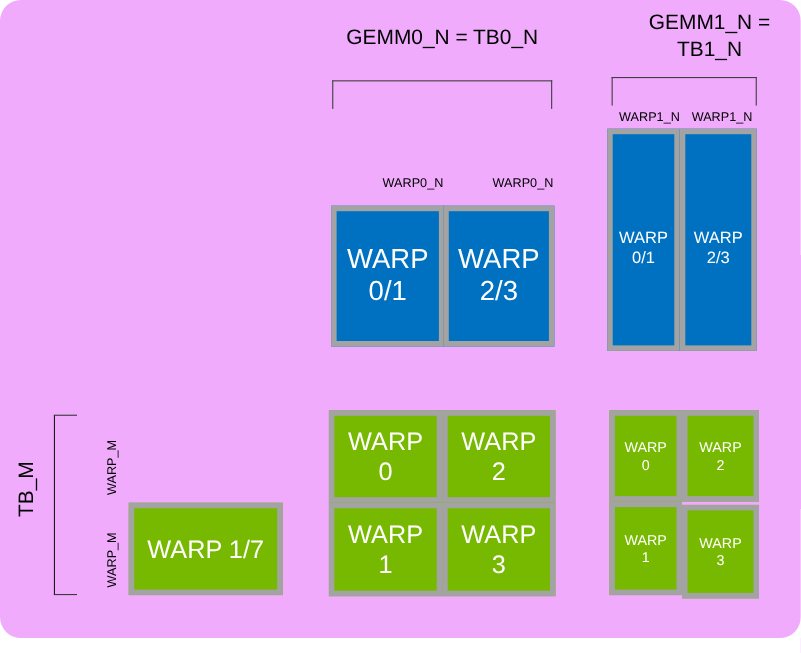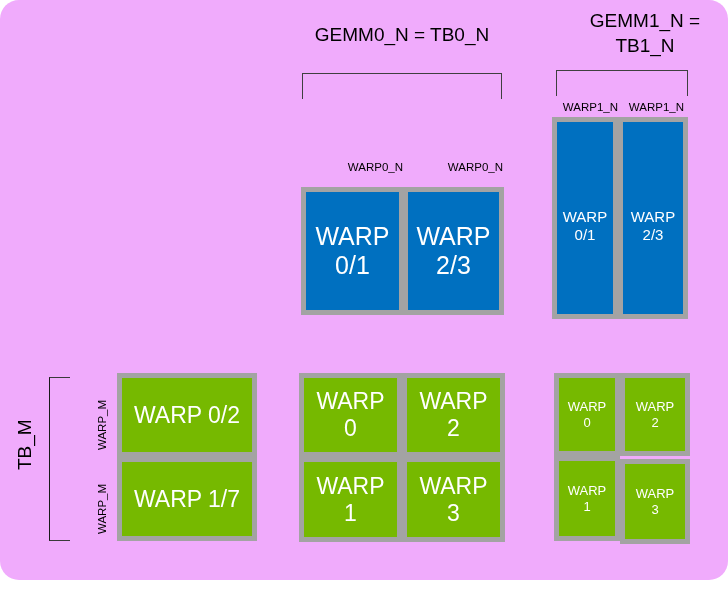--- a/index.html
+++ b/index.html
@@ -124,21 +124,20 @@
   <div class="abs cell blue t-lg" style="left:403px; top:187px; width:101px; height:128px;">WARP
 2/3</div>
 
   <div class="abs rot-big" style="left:14px; top:470px;">TB_M</div>
 
   <div class="abs vbracket" style="left:49px; top:377px; width:21px; height:164px;"></div>
 
   <div class="abs rot" style="left:96px; top:450px;">WARP_M</div>
   <div class="abs rot" style="left:96px; top:534px;">WARP_M</div>
 
-  <div class="abs cell green t-md" style="left:117px; top:373px; width:140px; height:84px;">WARP 0/2</div>
   <div class="abs cell green t-md" style="left:117px; top:457px; width:140px; height:84px;">WARP 1/7</div>
 
   <div class="abs cell green t-md" style="left:299px; top:373px; width:103px; height:84px;">WARP
 0</div>
   <div class="abs cell green t-md" style="left:402px; top:373px; width:103px; height:84px;">WARP
 2</div>
   <div class="abs cell green t-md" style="left:299px; top:457px; width:103px; height:85px;">WARP
 1</div>
   <div class="abs cell green t-md" style="left:402px; top:457px; width:103px; height:85px;">WARP
 3</div>

